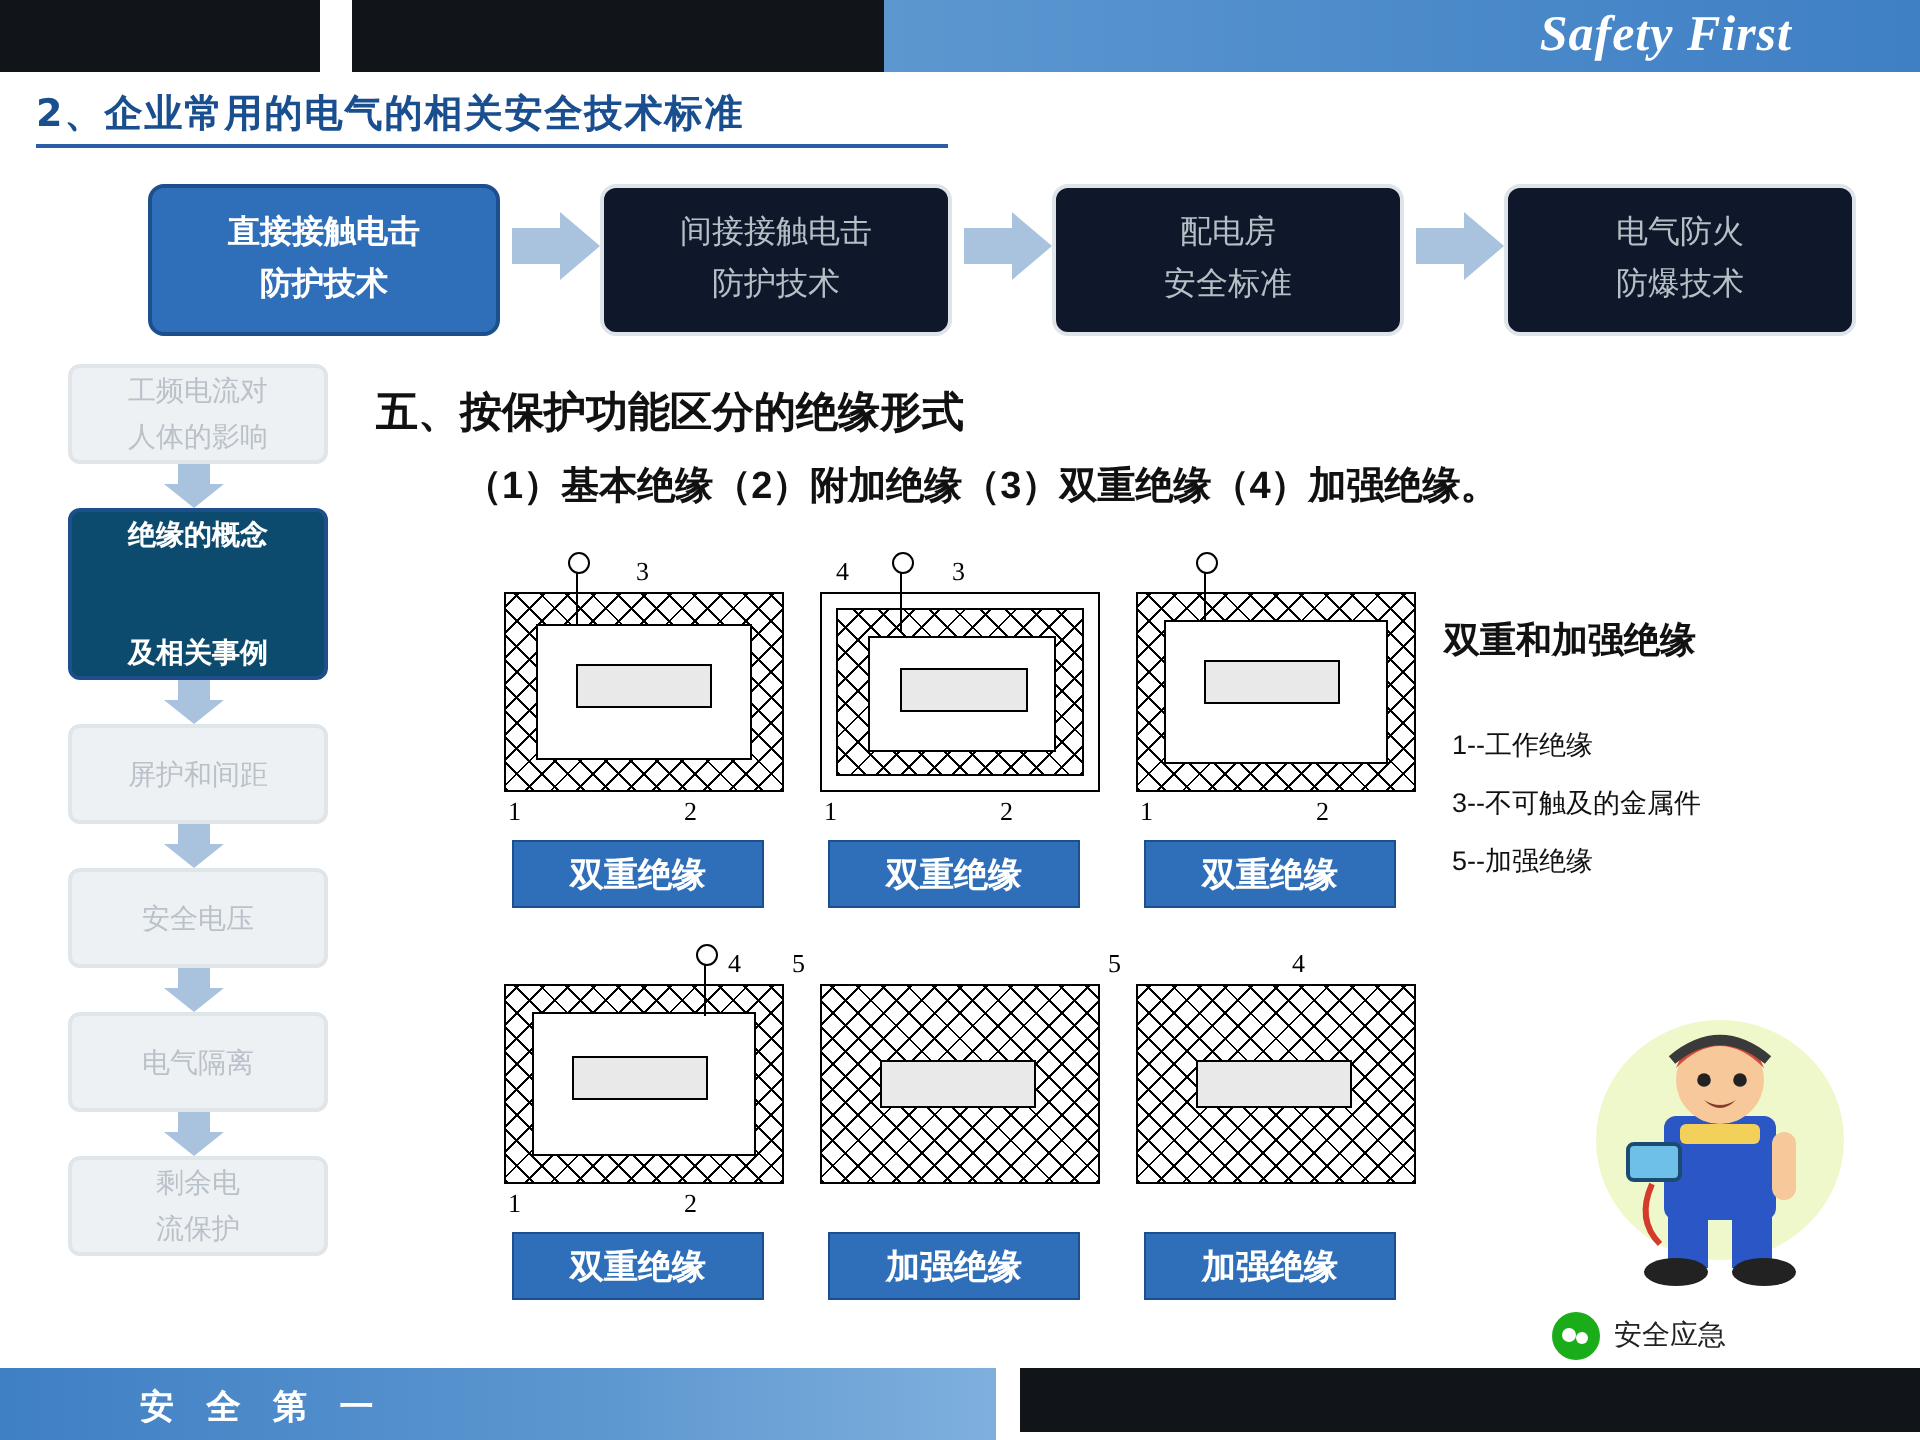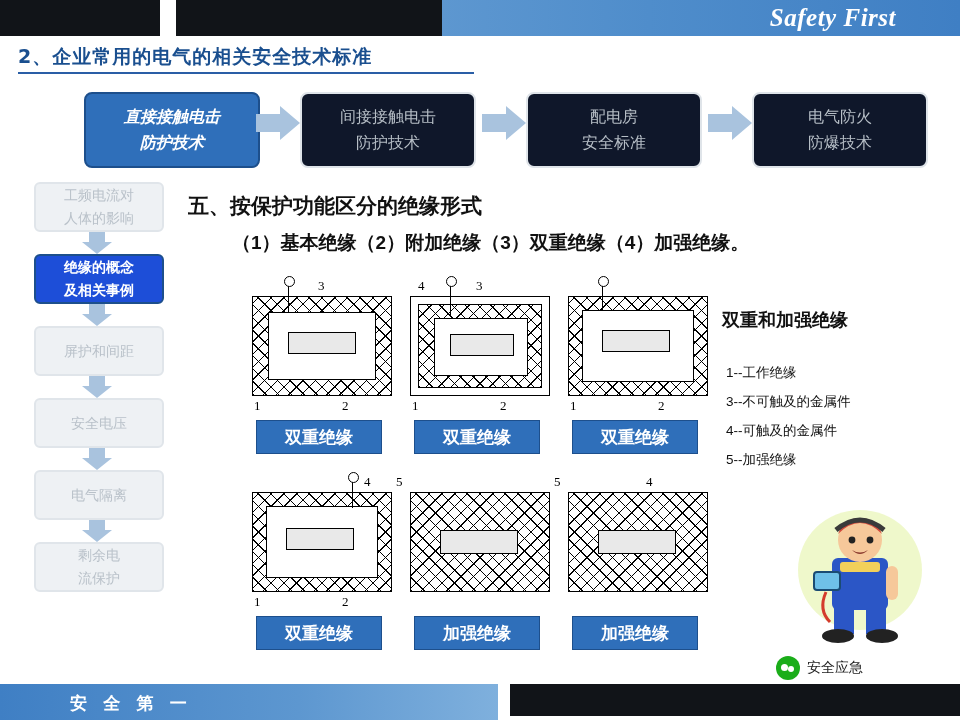--- a/index.html
+++ b/index.html
@@ -32,21 +32,21 @@
   .arrow-r .shaft{position:absolute;left:0;top:8px;width:26px;height:18px;background:#a9c3de;}
   .arrow-r .head{position:absolute;left:24px;top:0;width:0;height:0;
                  border-top:17px solid transparent;border-bottom:17px solid transparent;
                  border-left:20px solid #a9c3de;}
   
   .side{position:absolute;left:34px;top:182px;width:128px;}
   .sbox{width:126px;min-height:46px;border-radius:6px;display:flex;flex-direction:column;
         align-items:center;justify-content:center;font-size:14px;line-height:23px;text-align:center;
         margin-bottom:0;}
   .sbox.inactive{background:#eef1f4;color:#b9c1c9;border:2px solid #e0e5ea;}
-  .sbox.active{background:#1d4ed8;color:#ffffff;border:2px solid #1d4f8c;font-weight:bold;}
+  .sbox.active{background:#0c4a6e;color:#ffffff;border:2px solid #1d4f8c;font-weight:bold;gap:36px;}
   .arrow-d{width:126px;height:22px;position:relative;}
   .arrow-d .shaft{position:absolute;left:55px;top:0;width:16px;height:12px;background:#a9c3de;}
   .arrow-d .head{position:absolute;left:48px;top:10px;width:0;height:0;
                  border-left:15px solid transparent;border-right:15px solid transparent;
                  border-top:12px solid #a9c3de;}
   
   .main-title{position:absolute;left:188px;top:192px;font-size:21px;color:#111;font-weight:bold;}
   .main-sub{position:absolute;left:232px;top:230px;font-size:19px;color:#111;font-weight:bold;}
   
   .diagrams{position:absolute;left:252px;top:284px;width:460px;height:380px;}
@@ -95,21 +95,21 @@
   <div class="tb-blk1"></div>
   <div class="tb-blk2"></div>
   <div class="tb-grad"></div>
   <div class="tb-title">Safety First</div>
 </div>
 
 <div class="heading">2、企业常用的电气的相关安全技术标准</div>
 <div class="heading-underline"></div>
 
 <div class="topflow">
-  <div class="tbox active" style="left:24px;top:6px;font-style:italic;">
+  <div class="tbox active" style="left:14px;top:6px;">
     <span>直接接触电击</span>
     <span>防护技术</span>
   </div>
   <div class="arrow-r" style="left:196px;">
     <div class="shaft"></div>
       <div class="head"></div>
   </div>
   <div class="tbox inactive" style="left:240px;top:6px;">
     <span>间接接触电击</span>
     <span>防护技术</span>
@@ -263,21 +263,20 @@
     </div>
     <div class="caption" style="left:4px;top:136px;">加强绝缘</div>
   </div>
 
 </div>
 
 <div class="legend-title">双重和加强绝缘</div>
 <div class="legend-list">
   <div>1--工作绝缘</div>
   <div>3--不可触及的金属件</div>
-  <div>4--可触及的金属件</div>
   <div>5--加强绝缘</div>
 </div>
 
 <svg class="mascot" viewBox="0 0 140 150">
   <ellipse cx="70" cy="70" rx="62" ry="60" fill="#eaf6b9" opacity="0.75"></ellipse>
   <rect x="42" y="58" width="56" height="52" rx="6" fill="#2b56c6"></rect>
   <rect x="50" y="62" width="40" height="10" rx="3" fill="#f2d05a"></rect>
   <circle cx="70" cy="40" r="22" fill="#f6c89a"></circle>
   <path d="M48 34 q22 -22 44 0 q-6 -16 -22 -16 q-16 0 -22 16z" fill="#d34b3c"></path>
   <path d="M46 30 q24 -20 48 0" stroke="#3a3a3a" stroke-width="5" fill="none"></path>

